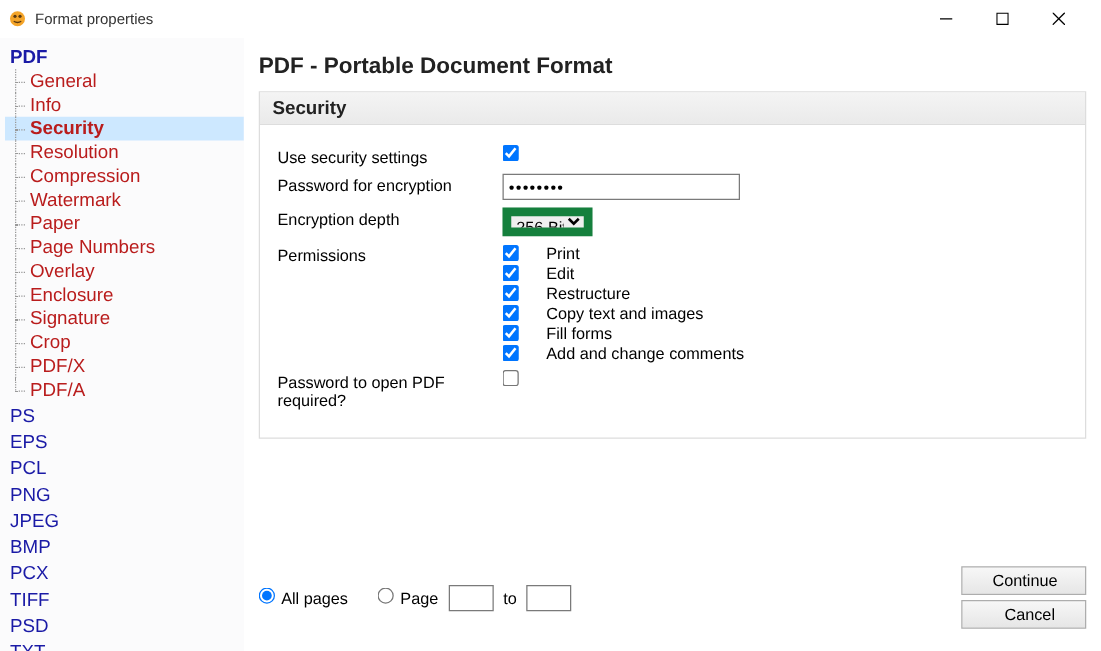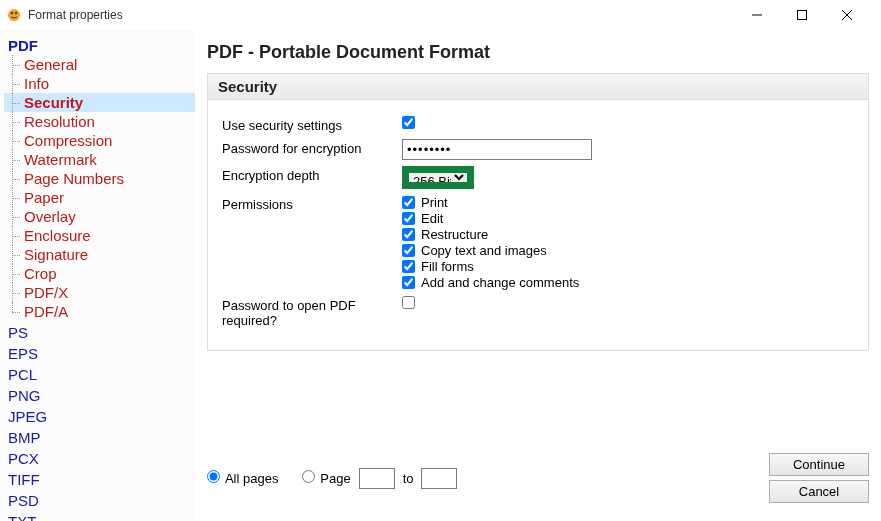--- a/index.html
+++ b/index.html
@@ -132,21 +132,21 @@
   }
   .pwfield { width: 190px; letter-spacing: 1px; }
   select {
     font: inherit;
     height: 23px;
     border: 7px solid #15803d;
     background: #efefef;
   }
   .enc-select { width: 72px; }
   .clist { display: flex; flex-direction: column; gap: 1px; }
-  .clist label { display: flex; align-items: center; gap: 4px; color:#000; }
+  .clist label { display: flex; align-items: center; gap: 20px; color:#000; }
   input[type=checkbox], input[type=radio] { margin: 0 2px 0 0; }
   .footer {
     margin-top: auto;
     padding-top: 20px;
   }
   .footer-row {
     display: flex;
     align-items: center;
     gap: 8px;
     margin-bottom: 10px;
@@ -154,22 +154,23 @@
   .page-input {
     width: 36px; height: 21px;
     border: 1px solid #7a7a7a;
     text-align: center;
   }
   .btn {
     font: inherit;
     background: linear-gradient(#f7f7f7,#e6e6e6);
     border: 1px solid #adadad;
     height: 23px;
-    padding: 0 8px;
+    padding: 0 24px;
     cursor: pointer;
+    text-align: right;
   }
   .btn-wide { width: 100px; }
   .right-btns {
     margin-left: auto;
     display: flex; flex-direction: column; gap: 4px;
   }
   .profiles-select { width: 150px; }
 </style>
 </head>
 <body>
@@ -205,22 +206,22 @@
 
 <div class="body">
   <div class="sidebar" id="sidebar">
       <div class="tree-root">PDF</div>
       <div class="tree-child has-next">General</div>
       <div class="tree-child has-next">Info</div>
       <div class="tree-child has-next selected">Security</div>
       <div class="tree-child has-next">Resolution</div>
       <div class="tree-child has-next">Compression</div>
       <div class="tree-child has-next">Watermark</div>
+      <div class="tree-child has-next">Paper</div>
       <div class="tree-child has-next">Page Numbers</div>
-      <div class="tree-child has-next">Paper</div>
       <div class="tree-child has-next">Overlay</div>
       <div class="tree-child has-next">Enclosure</div>
       <div class="tree-child has-next">Signature</div>
       <div class="tree-child has-next">Crop</div>
       <div class="tree-child has-next">PDF/X</div>
       <div class="tree-child">PDF/A</div>
       <div class="tree-root fmt">PS</div>
       <div class="tree-root fmt">EPS</div>
       <div class="tree-root fmt">PCL</div>
       <div class="tree-root fmt">PNG</div>

